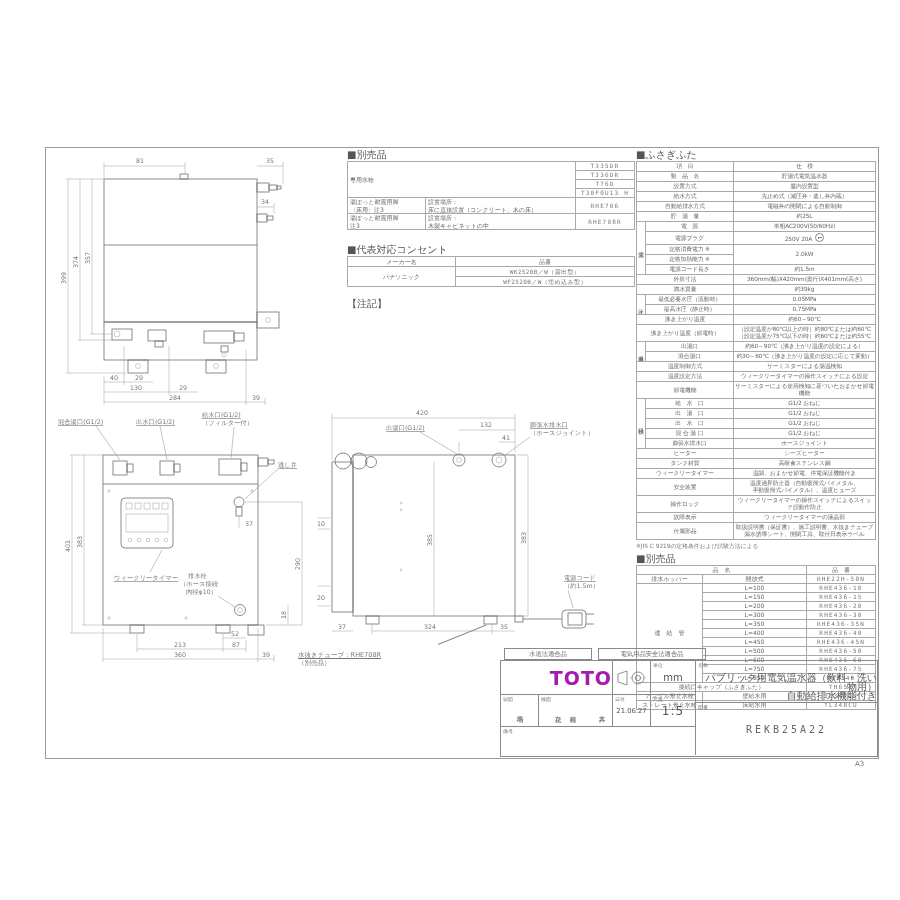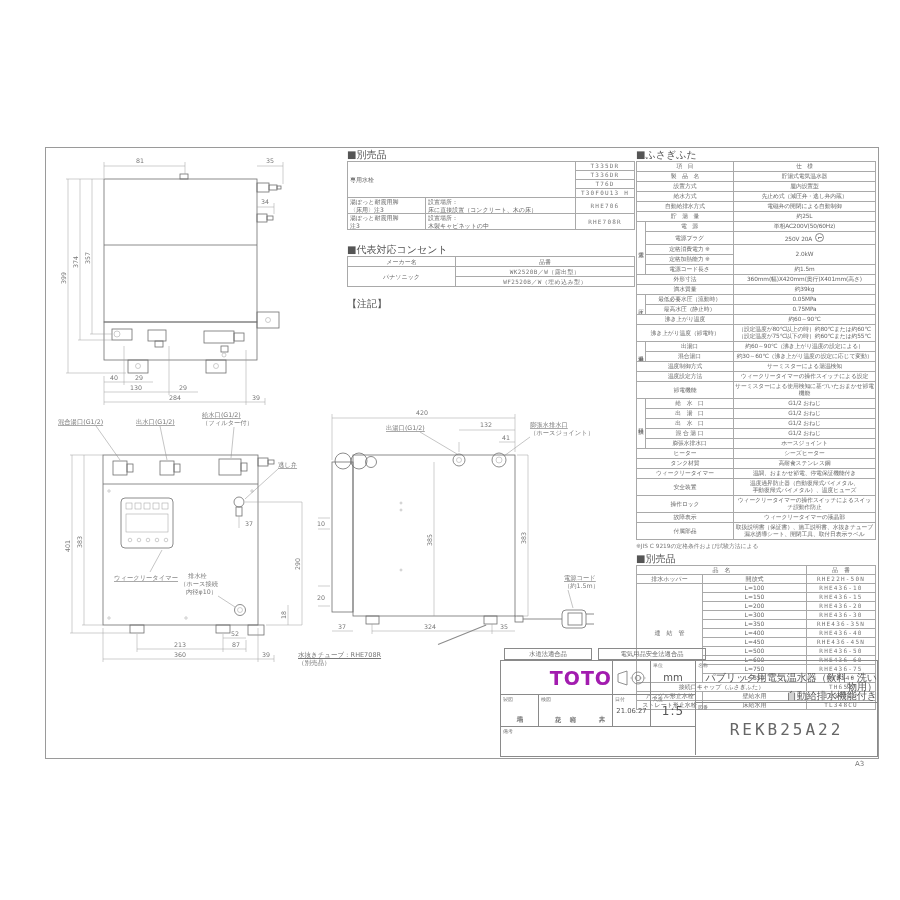--- a/index.html
+++ b/index.html
@@ -709,16 +709,16 @@
     <div class="cell br" style="left:0;top:66px;width:195px;height:28px">
       <span class="cl">備考</span>
     </div>
     <div class="cell bb" style="left:195px;top:0;width:181px;height:42px">
       <span class="cl">名称</span>
       <div class="pre" style="text-align:right;font-size:10px;line-height:9px;margin-top:12px;color:#555">パブリック用電気温水器（飲料・洗い物用）
 自動給排水機能付き</div>
     </div>
     <div class="cell" style="left:195px;top:42px;width:181px;height:52px">
       <span class="cl">図番</span>
-      <div class="ctr" style="font-size:16px;letter-spacing:3px;color:#666;font-family:'DejaVu Sans Mono',monospace">REKB25A22</div>
+      <div class="ctr" style="font-size:10px;letter-spacing:3px;color:#666;font-family:'DejaVu Sans Mono',monospace">REKB25A22</div>
     </div>
   </div>
 </div>
 
 </body></html>

